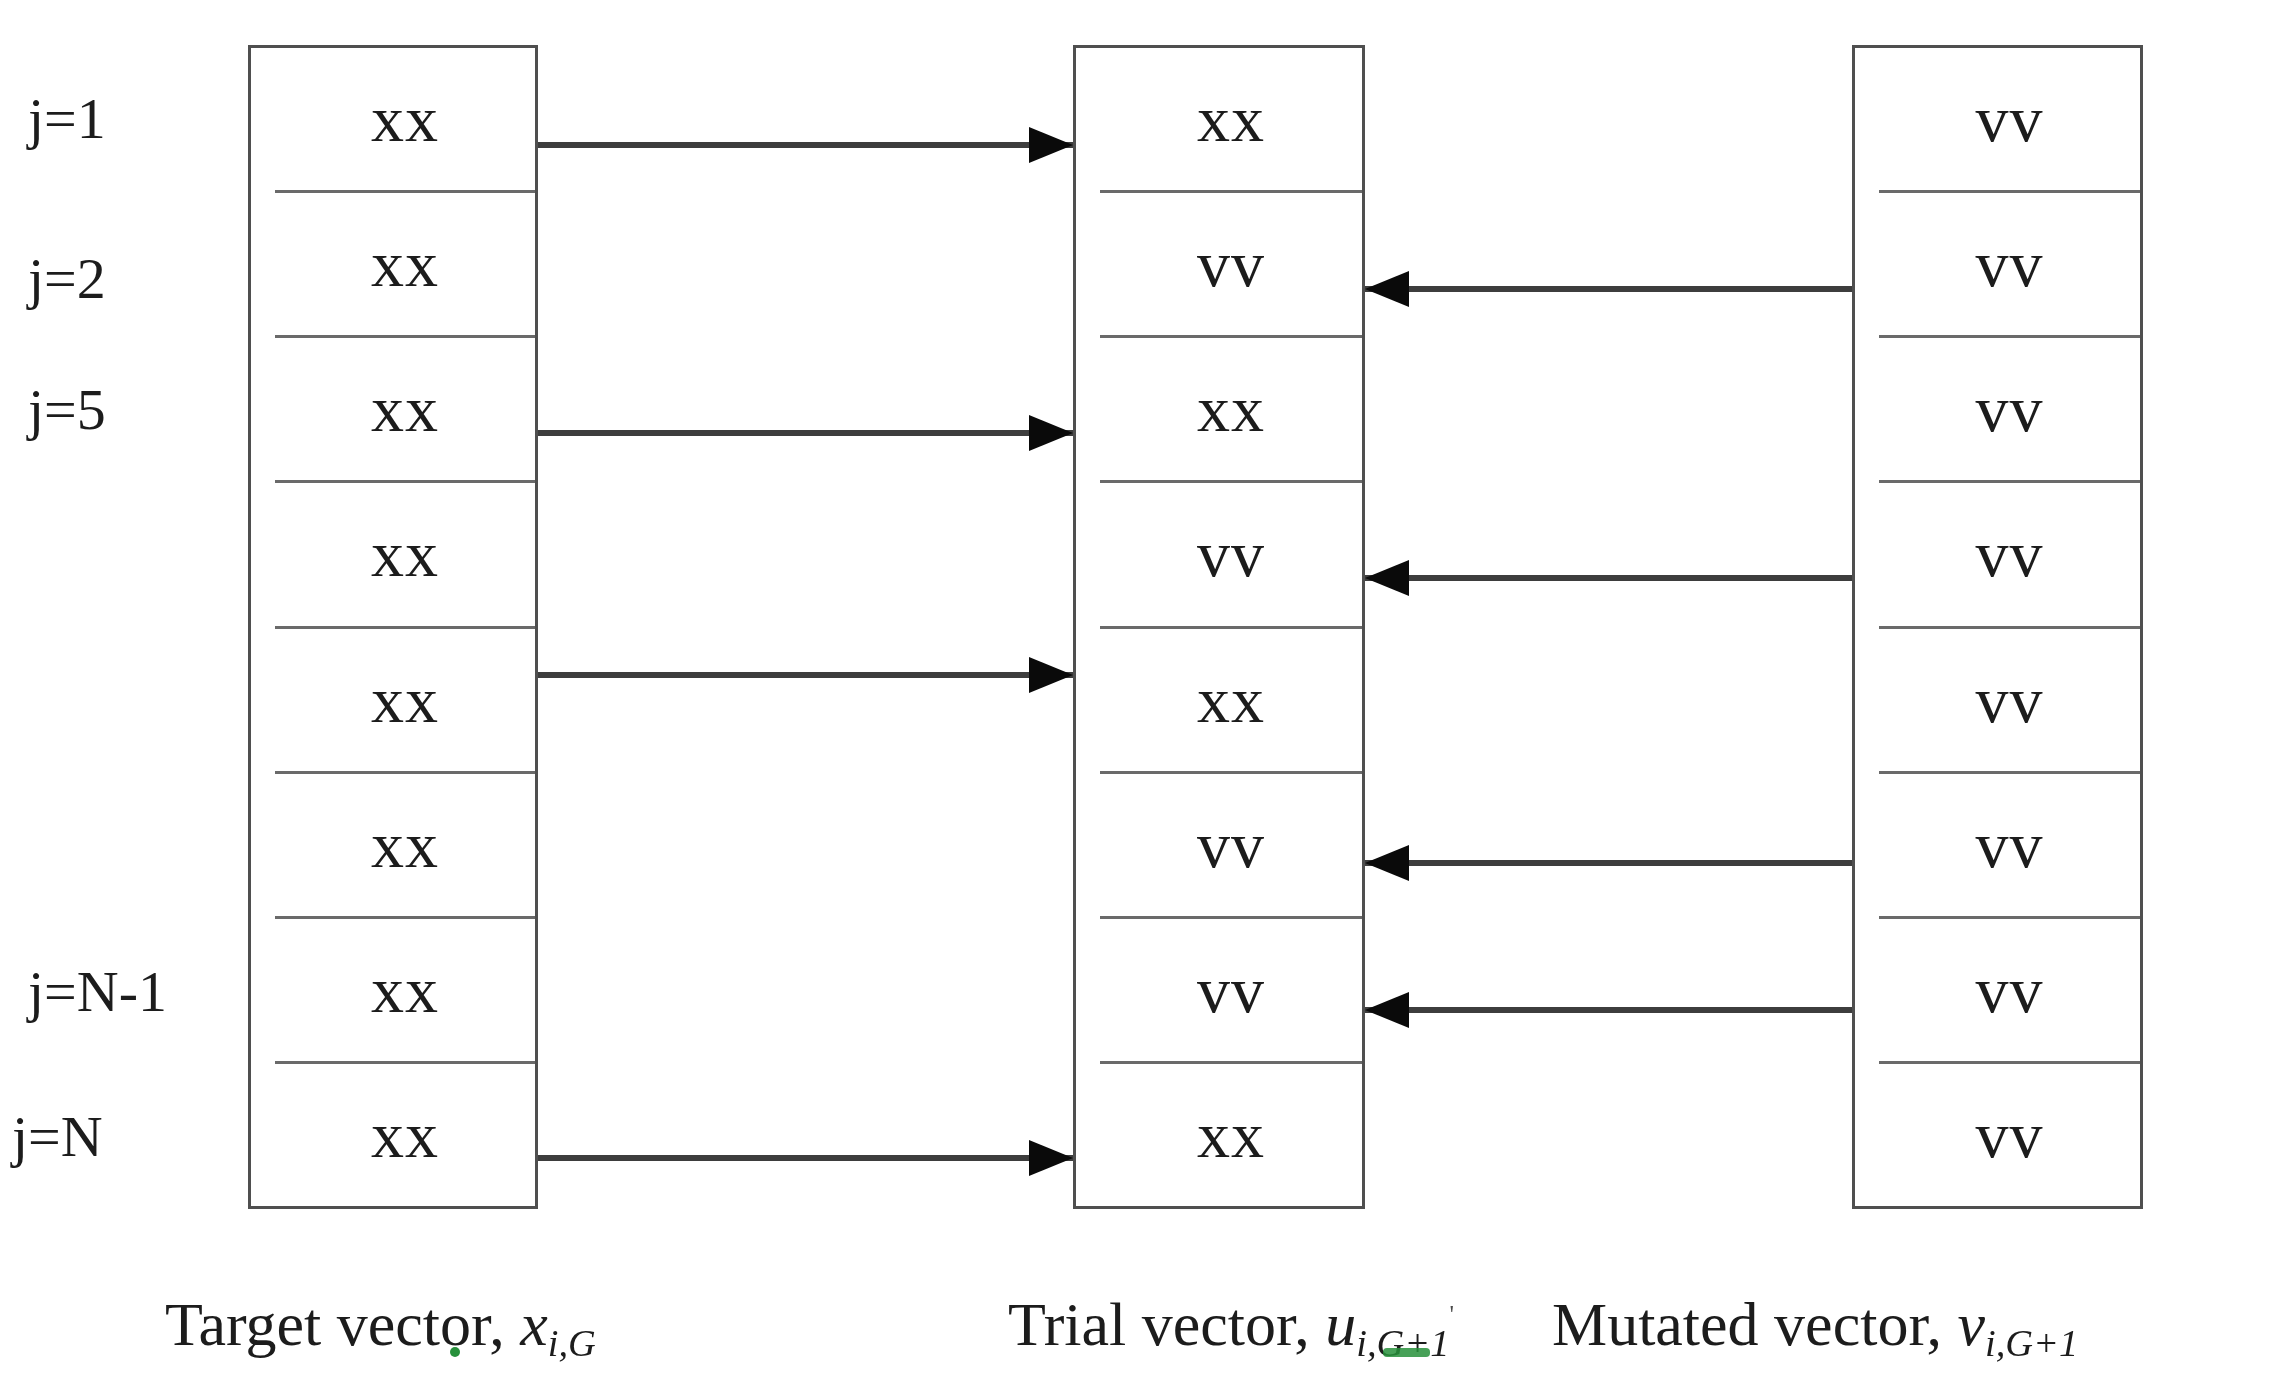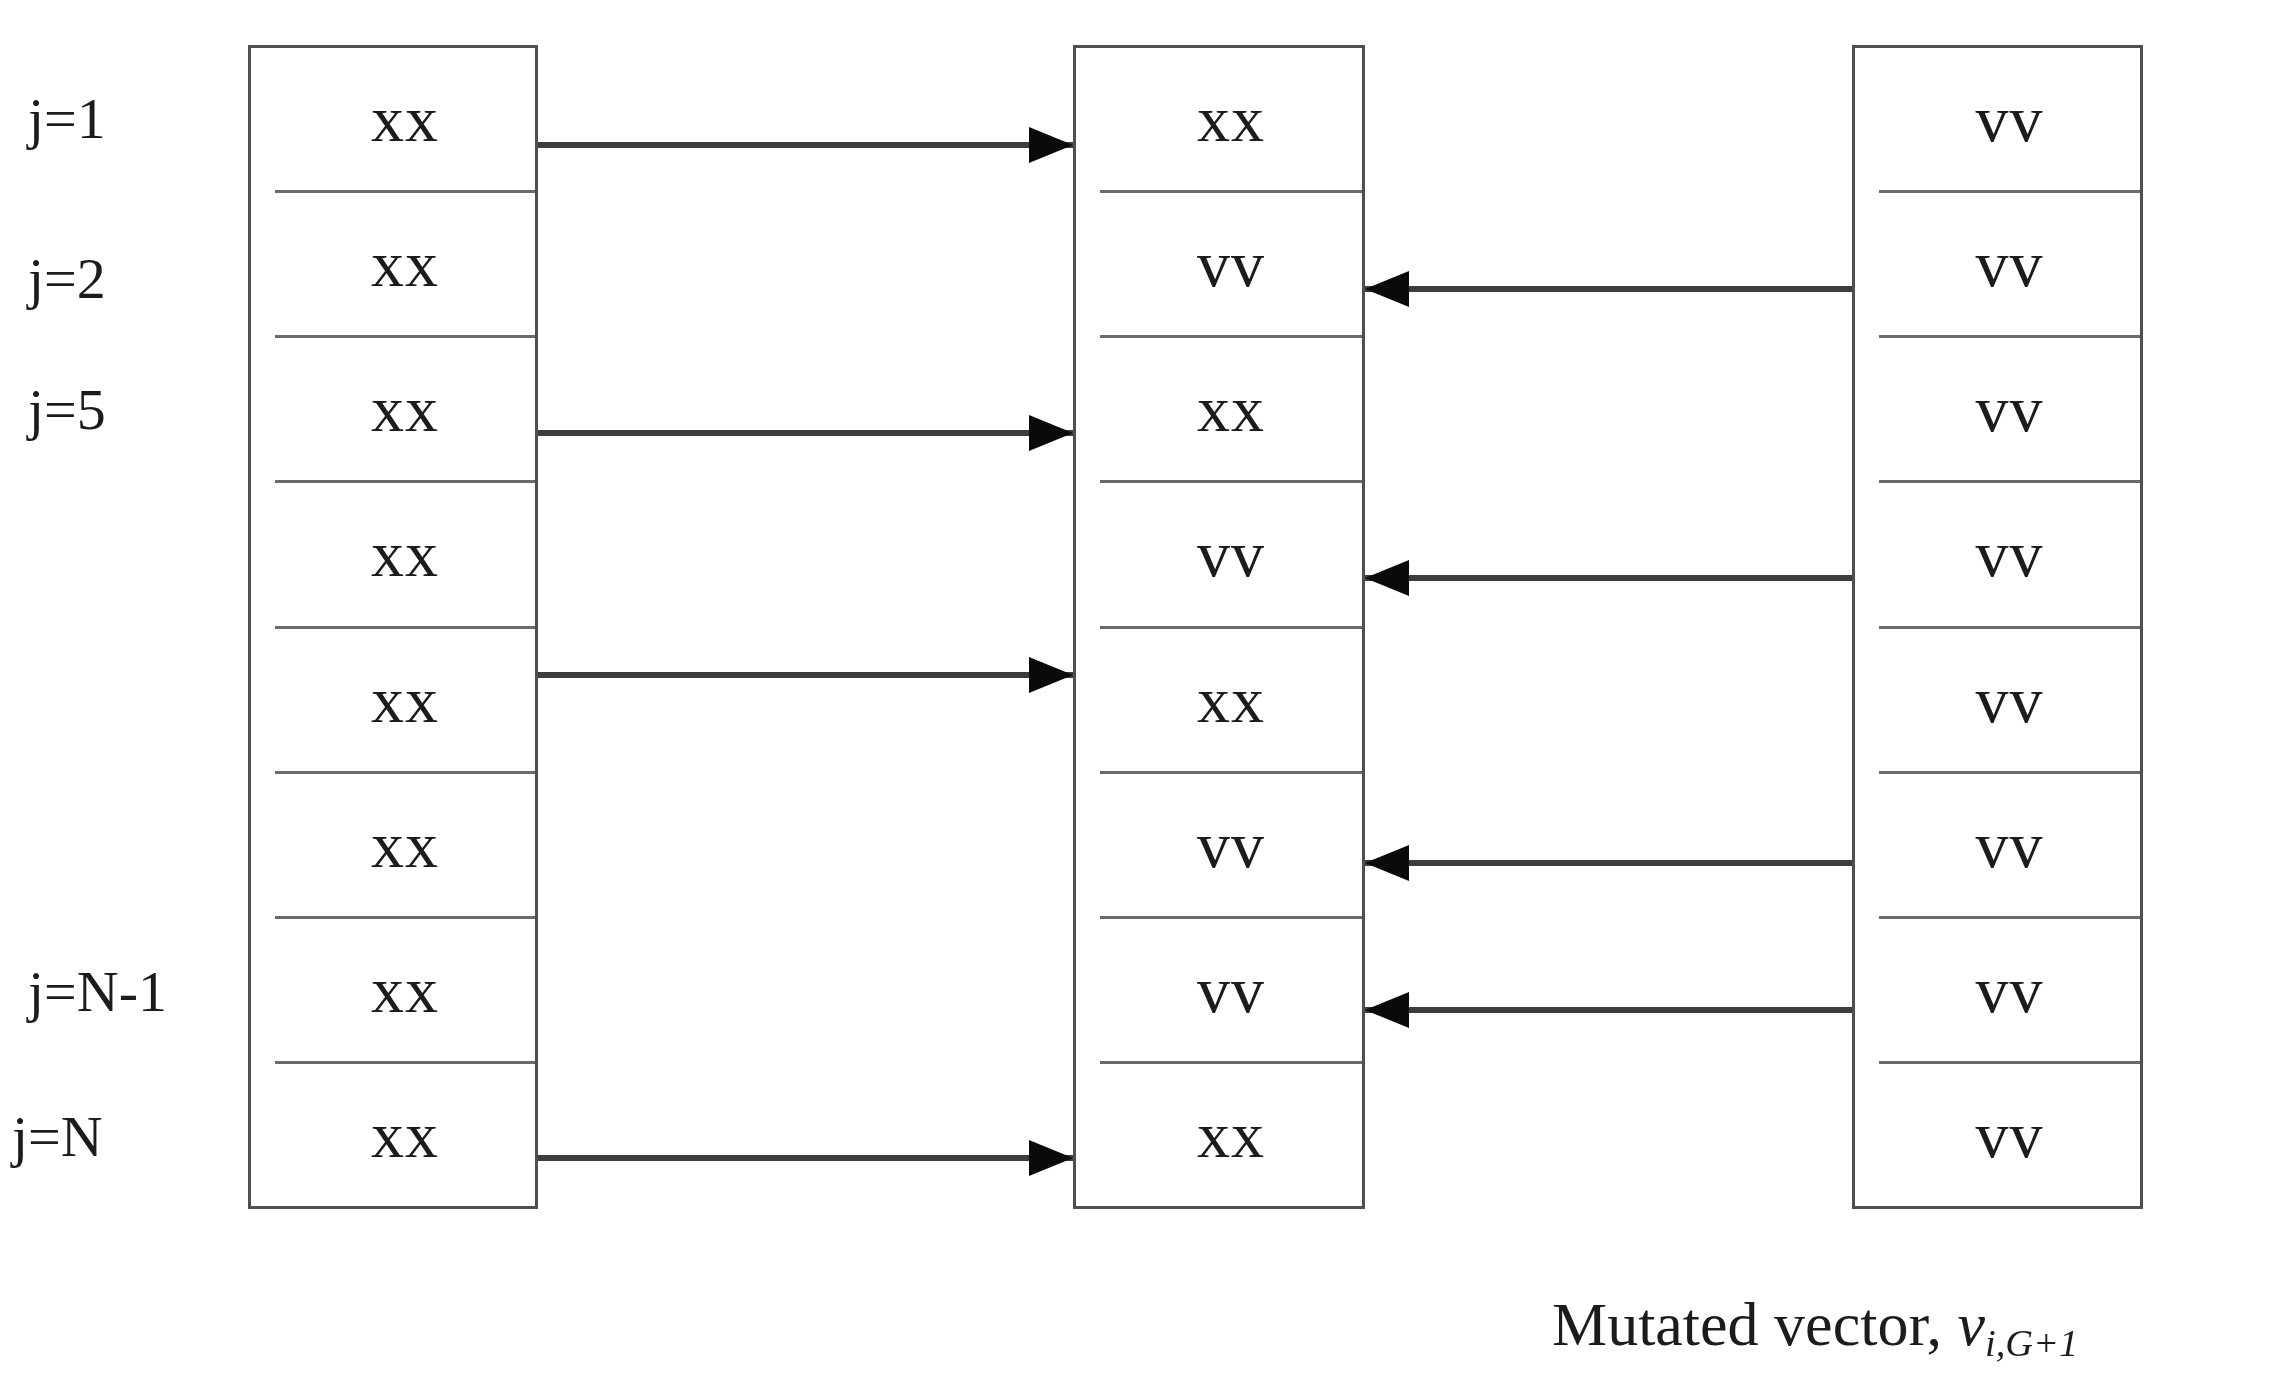--- a/index.html
+++ b/index.html
@@ -128,19 +128,27 @@
       <div class="arrow" style="left: 1365px; top: 991.665px; width: 487px; height: 36px;">
         <div class="arrow-line"></div>
         <div class="arrow-head point-left"></div>
       </div>
       <div class="arrow" style="left: 538px; top: 1140.08px; width: 535px; height: 36px;">
         <div class="arrow-line"></div>
         <div class="arrow-head point-right"></div>
       </div>
     </div>
 
+  <div class="caption" style="left:165px;top:1290px;">
+    <span>Target vector, </span><span class="var">x</span><sub>i,G</sub>
+    <span class="green-dot"></span>
+  </div>
 
+  <div class="caption" style="left:1008px;top:1290px;">
+    <span>Trial vector, </span><span class="var">u</span><sub>i,G+1</sub><span class="tick">'</span>
+    <span class="green-underline"></span>
+  </div>
 
   <div class="caption" style="left:1552px;top:1290px;">
     <span>Mutated vector, </span><span class="var">v</span><sub>i,G+1</sub>
   </div>
 
 </div>
 
 </body></html>

